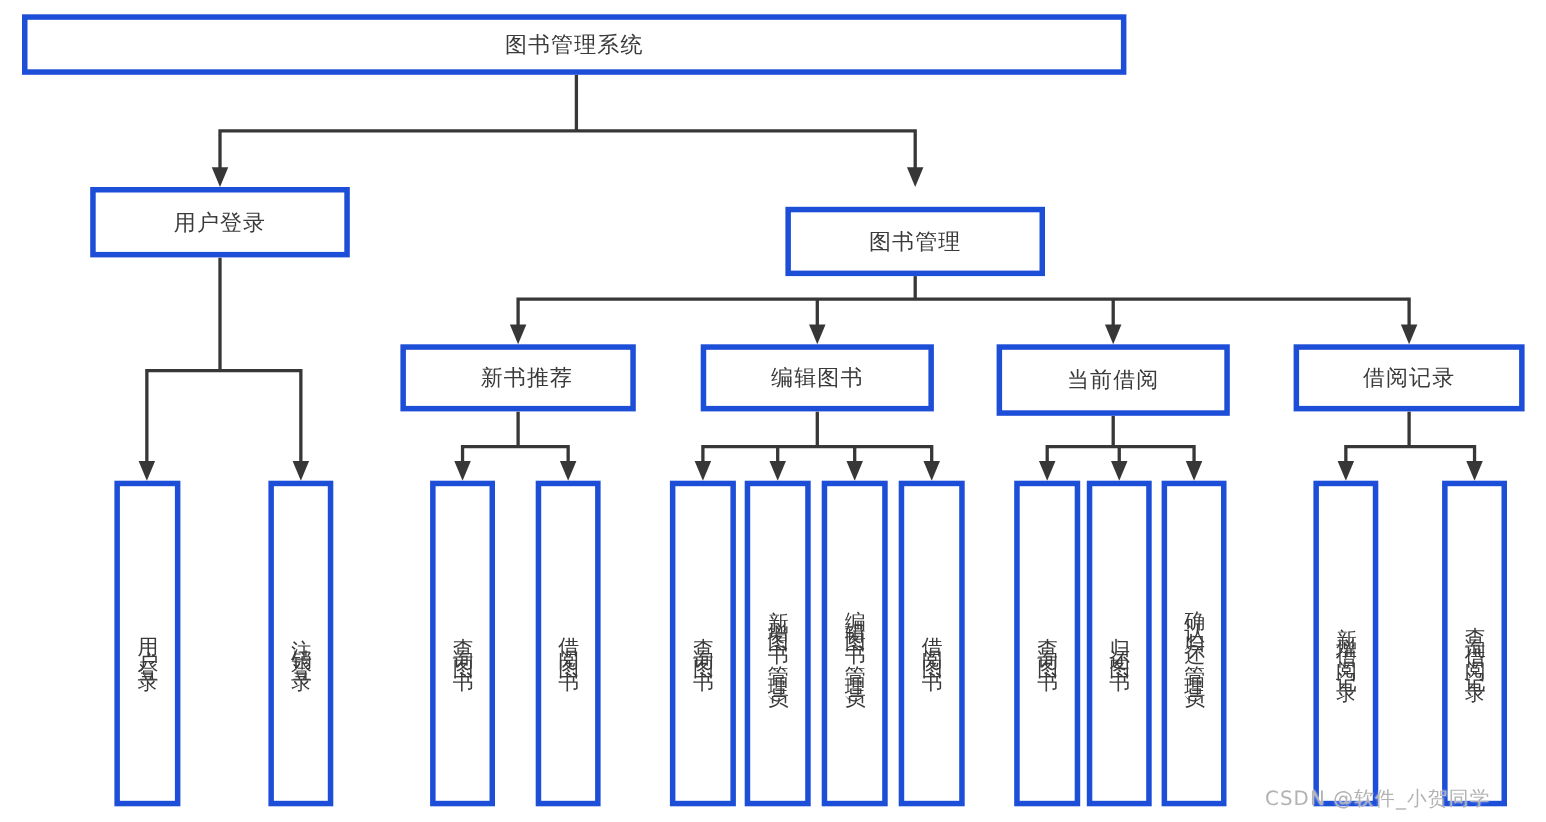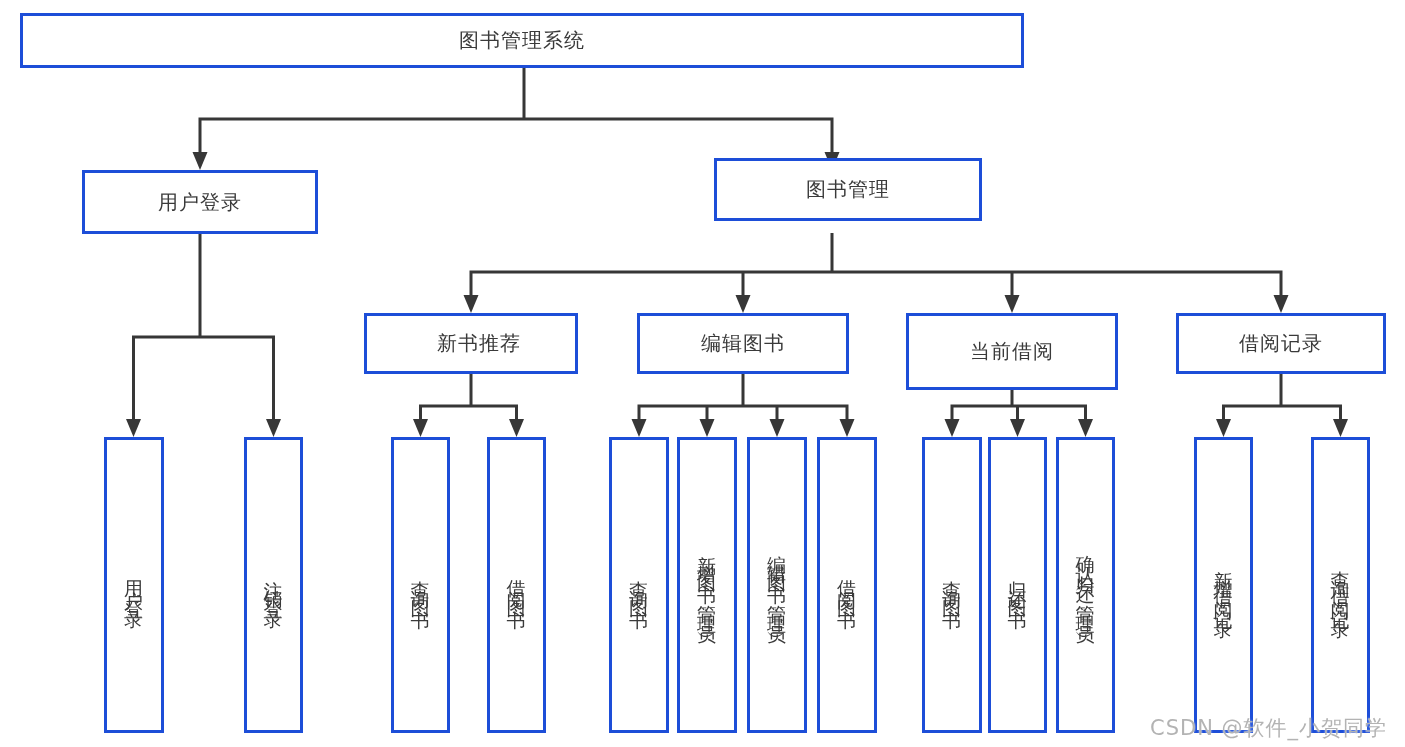--- a/index.html
+++ b/index.html
@@ -17,21 +17,21 @@
   }
   #connectors {
     position: absolute;
     left: 0; top: 0;
     width: 1405px;
     height: 747px;
   }
   .node {
     position: absolute;
     box-sizing: border-box;
-    border: 3px solid #1d4ed8;
+    border: 5px solid #1d4ed8;
     background: #ffffff;
     color: #3a3a3a;
     display: flex;
     align-items: center;
     justify-content: center;
     font-size: 20px;
     letter-spacing: 1px;
     z-index: 2;
   }
   .node.leaf {
@@ -42,21 +42,21 @@
     text-orientation: mixed;
     letter-spacing: 10px;
     line-height: 1;
     white-space: nowrap;
   }
   #watermark {
     position: absolute;
     left: 1150px;
     top: 714px;
     width: 255px;
-    font-size: 21px;
+    font-size: 18px;
     color: #b3b3b3;
     letter-spacing: 1px;
     white-space: nowrap;
     z-index: 5;
     text-shadow: 0 0 2px #ffffff;
   }
 </style>
 </head>
 <body>
 
@@ -98,25 +98,25 @@
       <polygon points="1010,419 1025,419 1017.5,437"></polygon>
       <polygon points="1078,419 1093,419 1085.5,437"></polygon>
       <polygon points="1216,419 1231,419 1223.5,437"></polygon>
       <polygon points="1333,419 1348,419 1340.5,437"></polygon>
     </g>
   </svg>
 
   <div class="node" style="left:20px; top:13px; width:1004px; height:55px;">图书管理系统</div>
 
   <div class="node" style="left:82px; top:170px; width:236px; height:64px;">用户登录</div>
-  <div class="node" style="left:714px; top:158px; width:268px; height:63px;">图书管理</div>
+  <div class="node" style="left:714px; top:188px; width:236px; height:63px;">图书管理</div>
 
   <div class="node" style="left:364px; top:313px; width:214px; height:61px;padding-left:16px;">新书推荐</div>
   <div class="node" style="left:637px; top:313px; width:212px; height:61px;">编辑图书</div>
-  <div class="node" style="left:906px; top:313px; width:212px; height:77px;">当前借阅</div>
+  <div class="node" style="left:906px; top:313px; width:212px; height:65px;">当前借阅</div>
   <div class="node" style="left:1176px; top:313px; width:210px; height:61px;font-family:Liberation Mono, monospace;">借阅记录</div>
 
   <div class="node leaf" style="left:104px; top:437px; width:60px; height:296px;">
     <span class="vtext">用户登录</span>
   </div>
   <div class="node leaf" style="left:244px; top:437px; width:59px; height:296px;">
     <span class="vtext">注销登录</span>
   </div>
 
   <div class="node leaf" style="left:391px; top:437px; width:59px; height:296px;">

